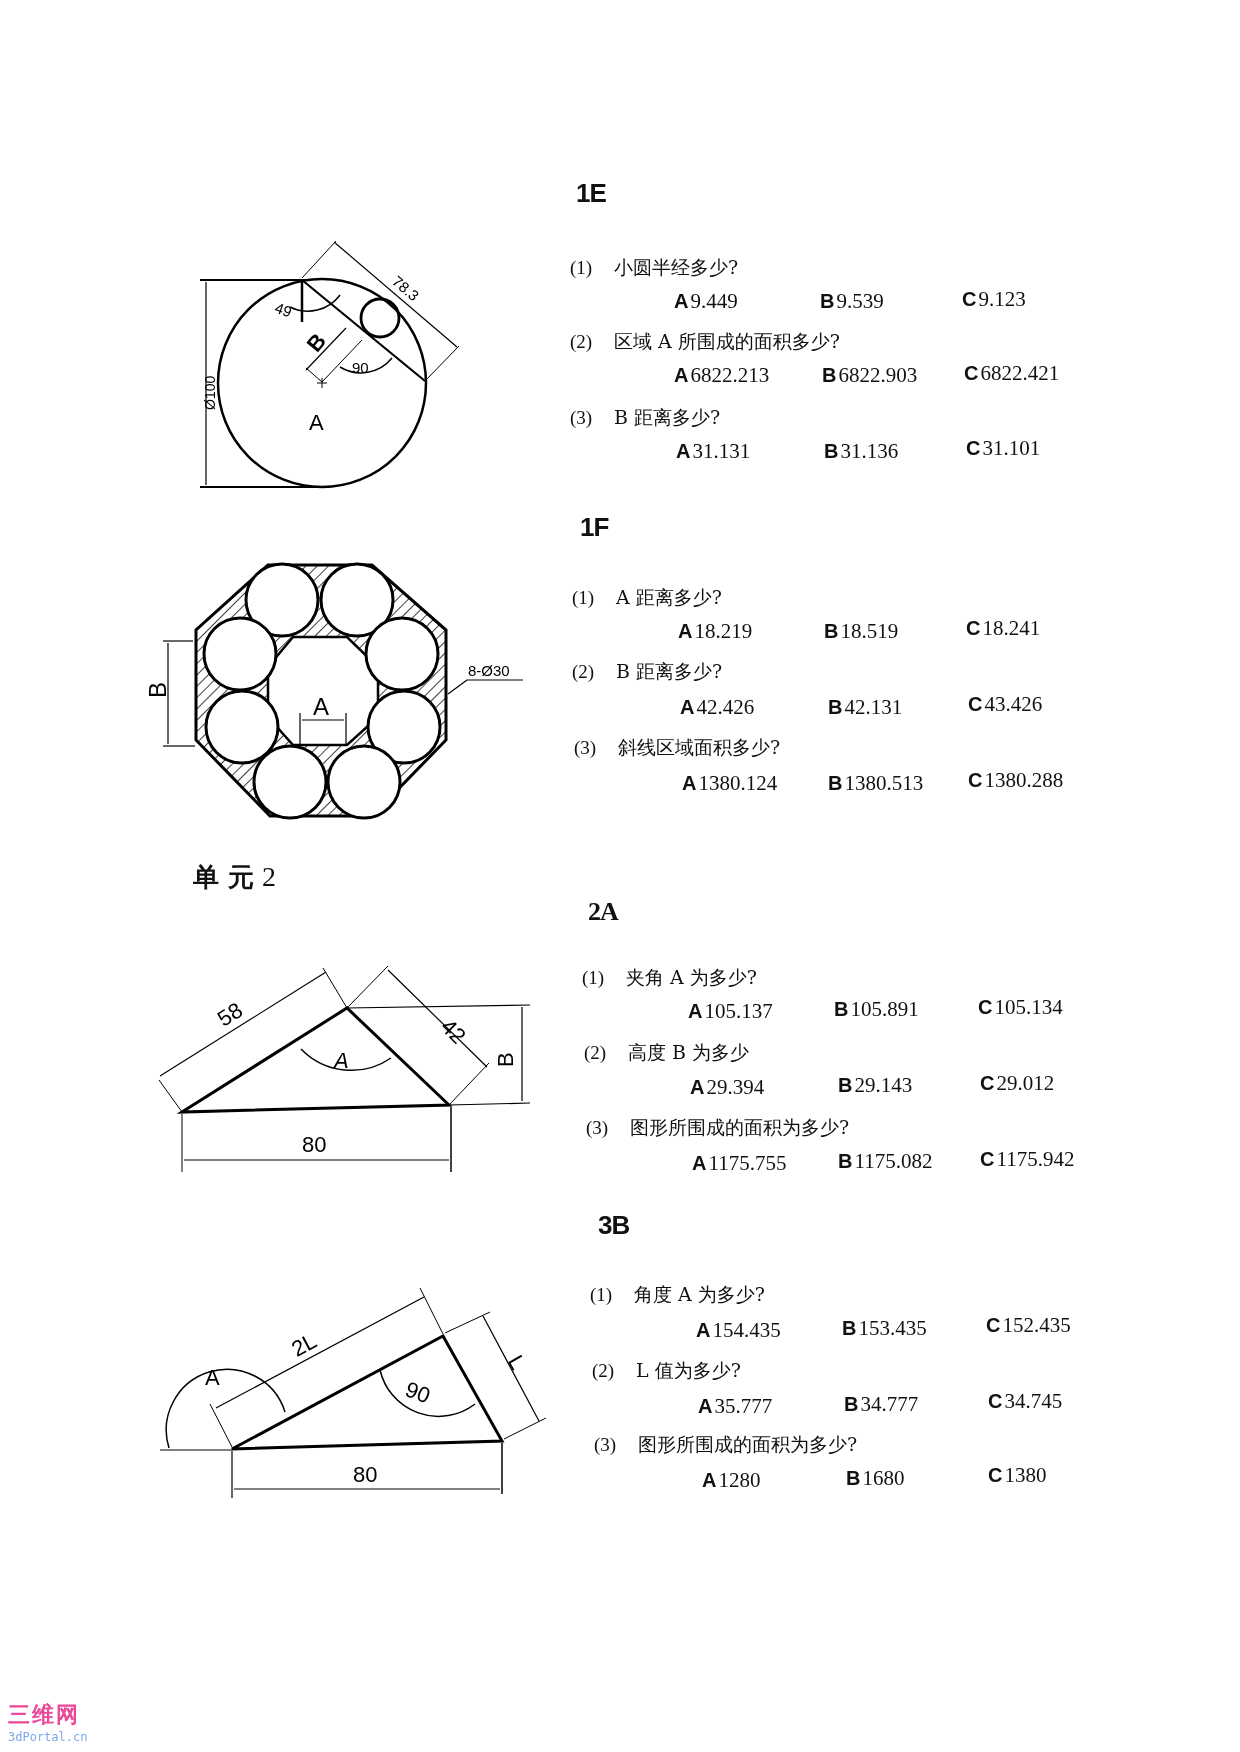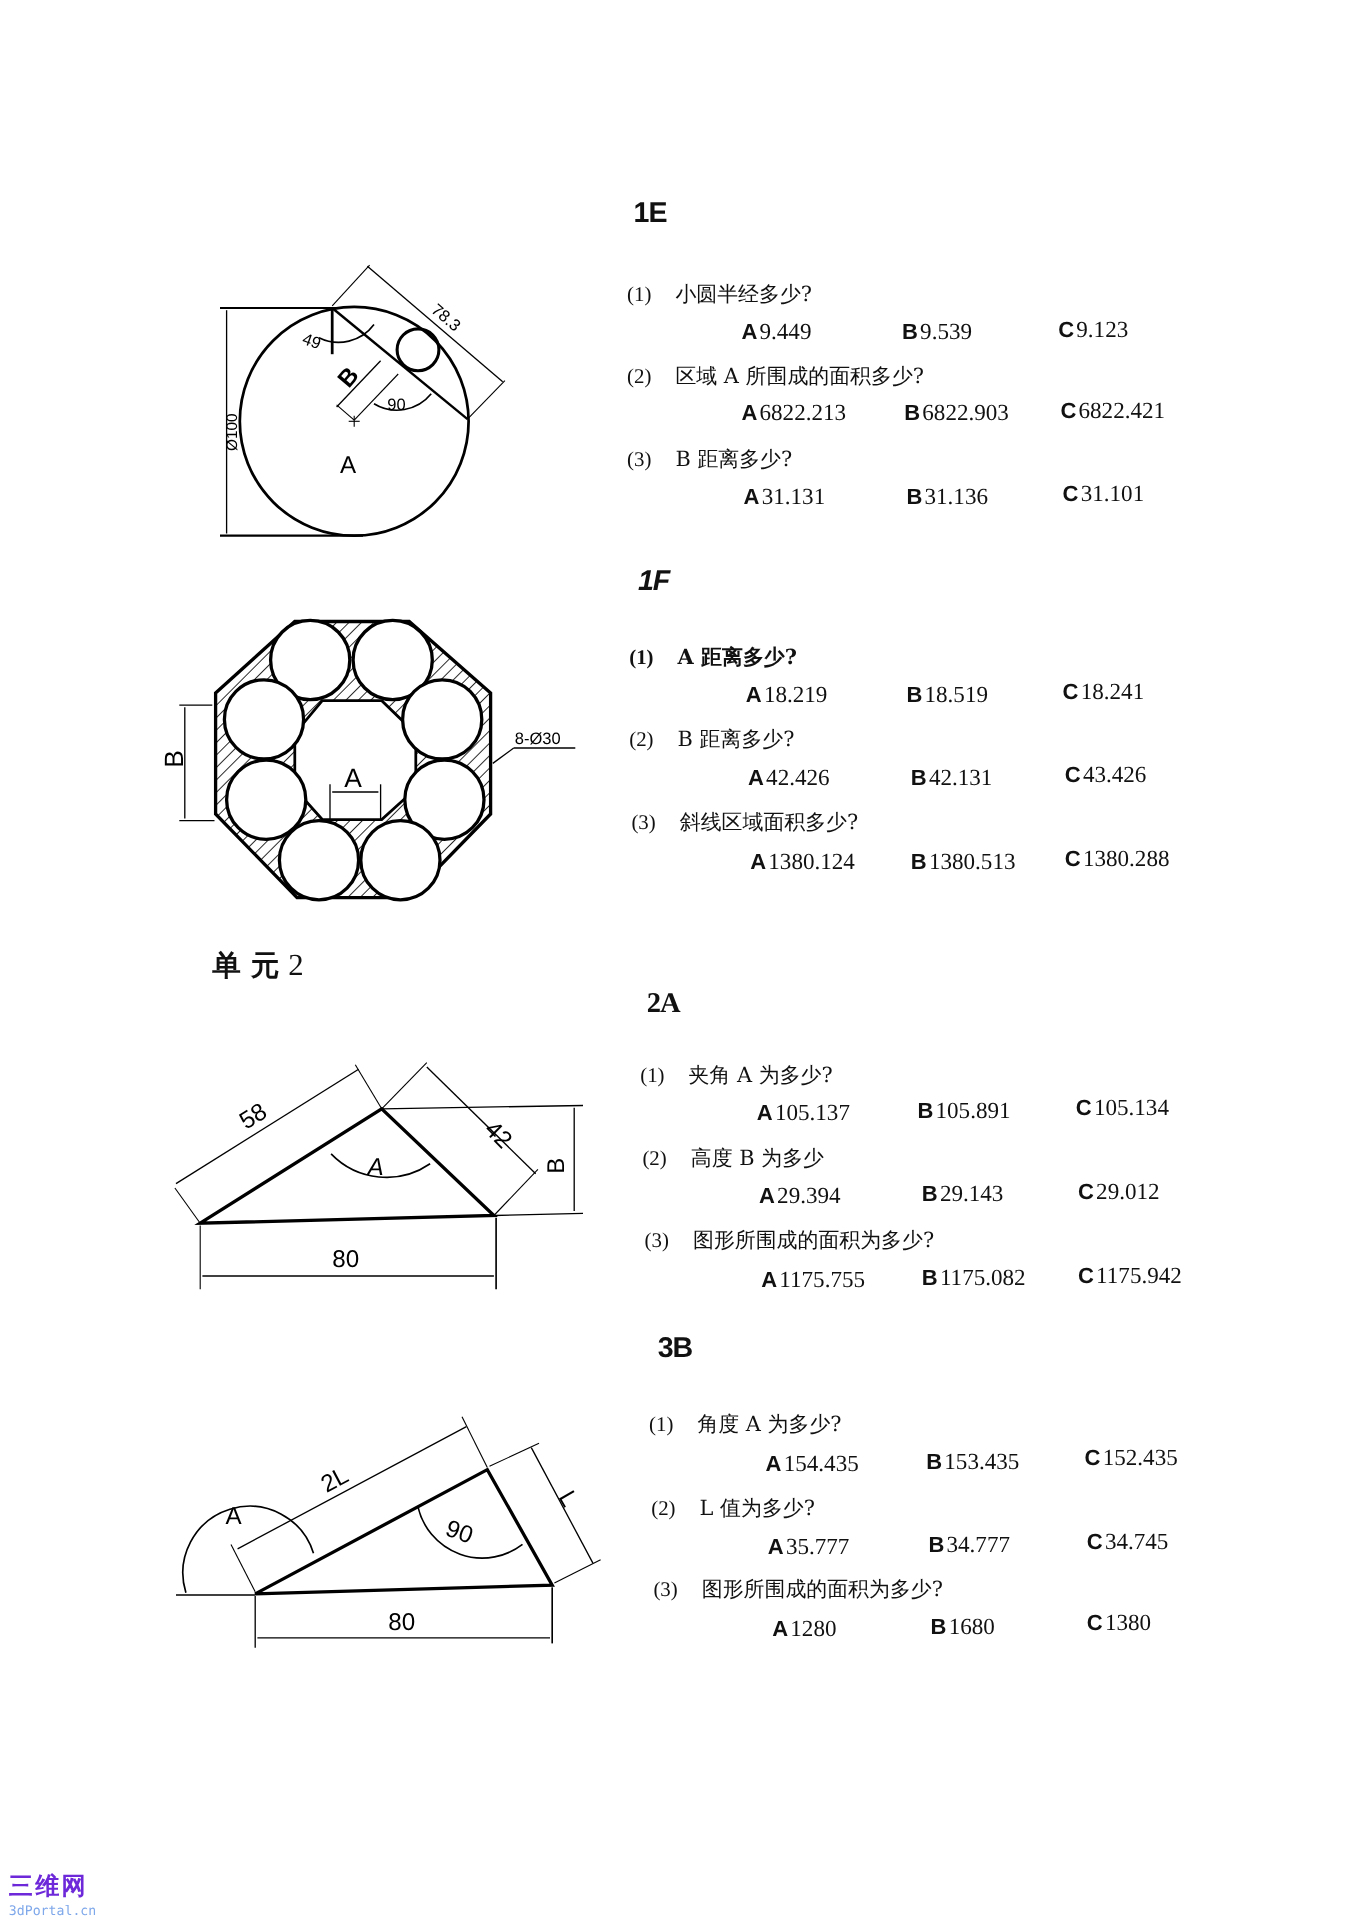--- a/index.html
+++ b/index.html
@@ -8,21 +8,21 @@
   .abs { position:absolute; }
   .sec-title { font-family:"Liberation Sans", "DejaVu Sans", sans-serif; font-weight:bold; font-size:26px; letter-spacing:-1px; }
   .unit-title { font-family:"DejaVu Sans", sans-serif; font-weight:bold; font-size:26px; }
   .unit-title .num { font-family:"Liberation Serif", serif; font-weight:normal; font-size:28px; margin-left:8px; }
   .q { font-size:19px; white-space:nowrap; }
   .q .idx { font-family:"Liberation Serif", serif; display:inline-block; width:44px; }
   .opts { font-family:"Liberation Serif", serif; font-size:21px; white-space:nowrap; }
   .opt { position:absolute; top:0;margin-left:48px; }
   .opt .letter { font-family:"Liberation Sans", sans-serif; font-weight:bold; font-size:20px; margin-right:2px; }
   svg text { font-family:"Liberation Sans", "DejaVu Sans", sans-serif; }
-  .wm1 { font-family:"DejaVu Sans", sans-serif; font-weight:bold; font-size:22px; color:#6d28d9; letter-spacing:2px; }
+  .wm1 { font-family:"DejaVu Sans", sans-serif; font-weight:bold; font-size:22px; color:#ec4899; letter-spacing:2px; }
   .wm2 { font-family:"DejaVu Sans Mono", monospace; font-size:12px; color:#7fa8ea; }
 </style>
 </head>
 <body>
 
 <svg class="abs" style="left:170px;top:225px" width="310" height="280" viewBox="170 225 310 280">
   <g stroke="#000" fill="none">
     <circle cx="322" cy="383" r="104" stroke-width="2.5"></circle>
     <circle cx="380" cy="318" r="19" stroke-width="2.8"></circle>
 
@@ -153,23 +153,23 @@
     <span class="opt" style="left:290px;top:-2px"><span class="letter">C</span><span>6822.421</span></span>
   </div>
   <div class="q abs" style="top:150px;left:0;"><span class="idx">(3)</span><span>B 距离多少?</span></div>
   <div class="opts abs" style="top:184px;left:58px;width:400px;">
     <span class="opt" style="left:0"><span class="letter">A</span><span>31.131</span></span>
     <span class="opt" style="left:148px"><span class="letter">B</span><span>31.136</span></span>
     <span class="opt" style="left:290px;top:-3px"><span class="letter">C</span><span>31.101</span></span>
   </div>
 </div>
 
-<div class="abs sec-title" style="left:580px;top:512px;font-style:italic;">1F</div>
+<div class="abs sec-title" style="left:580px;top:512px;">1F</div>
 <div class="abs" style="left:572px;top:585px;width:480px;">
-  <div class="q abs" style="top:0;left:0;font-weight:bold;"><span class="idx">(1)</span><span>A 距离多少?</span></div>
+  <div class="q abs" style="top:0;left:0;"><span class="idx">(1)</span><span>A 距离多少?</span></div>
   <div class="opts abs" style="top:34px;left:58px;width:400px;">
     <span class="opt" style="left:0"><span class="letter">A</span><span>18.219</span></span>
     <span class="opt" style="left:146px"><span class="letter">B</span><span>18.519</span></span>
     <span class="opt" style="left:288px;top:-3px"><span class="letter">C</span><span>18.241</span></span>
   </div>
   <div class="q abs" style="top:74px;left:0;"><span class="idx">(2)</span><span>B 距离多少?</span></div>
   <div class="opts abs" style="top:110px;left:60px;width:400px;">
     <span class="opt" style="left:0"><span class="letter">A</span><span>42.426</span></span>
     <span class="opt" style="left:148px"><span class="letter">B</span><span>42.131</span></span>
     <span class="opt" style="left:288px;top:-3px"><span class="letter">C</span><span>43.426</span></span>

